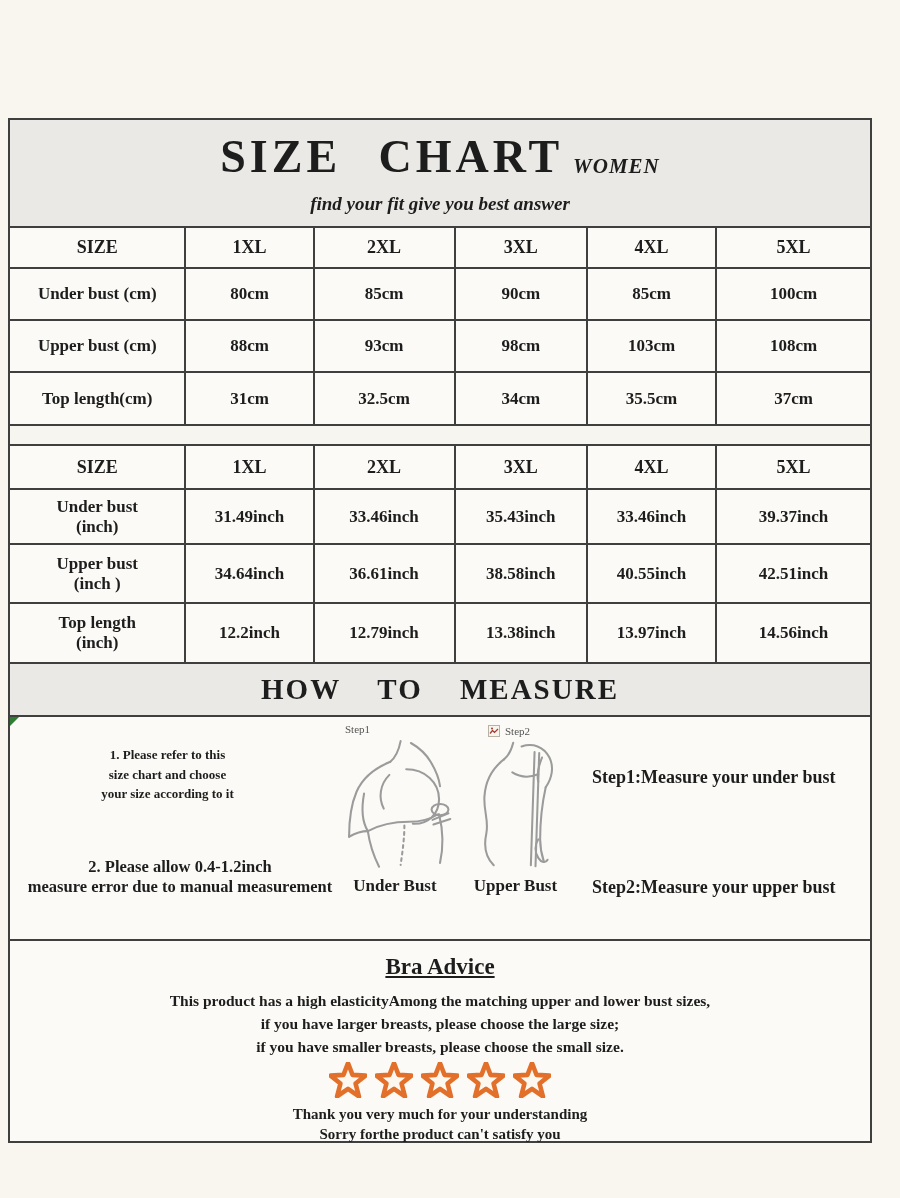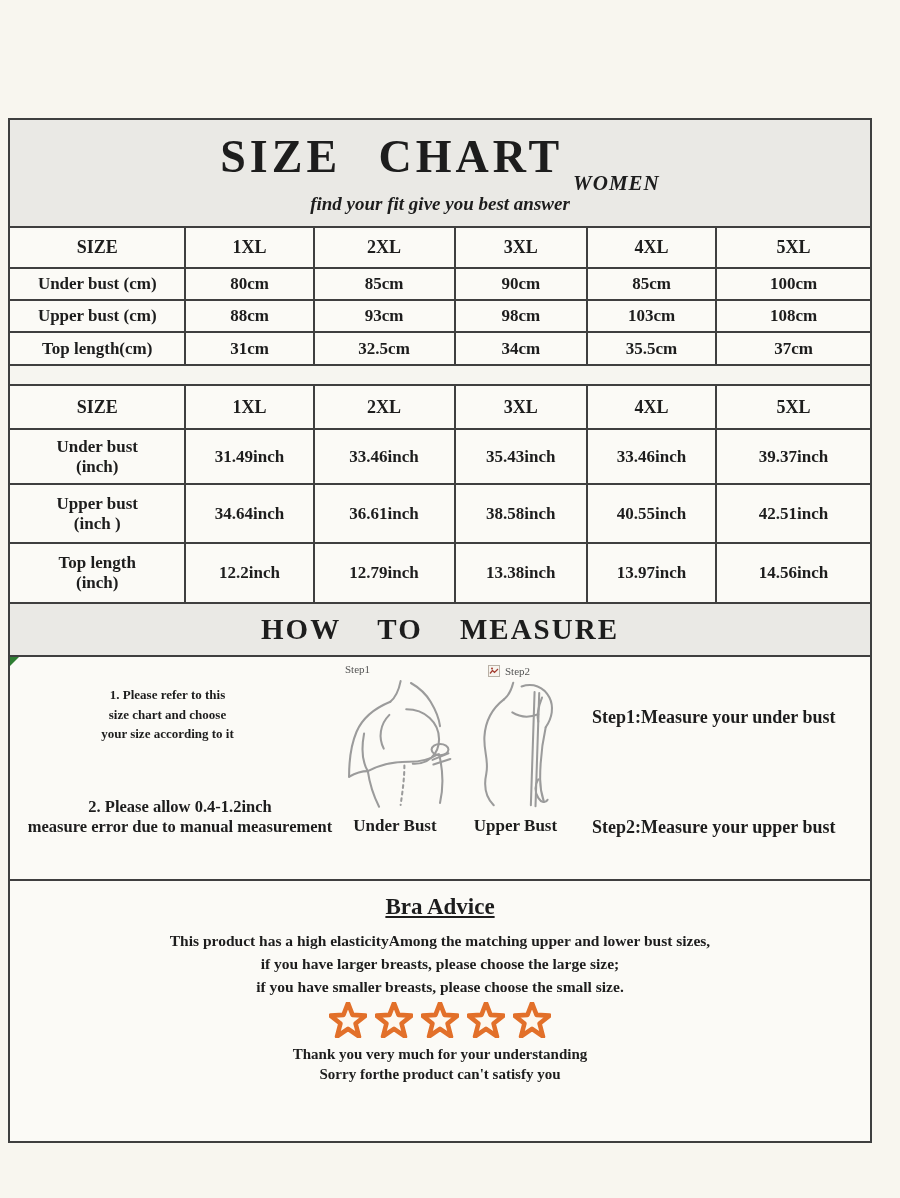--- a/index.html
+++ b/index.html
@@ -22,37 +22,37 @@
     background:#eae9e5; border-bottom:2px solid #3f3f3f;
     text-align:center; padding-top:12px;
   }
   .main-title {
     font-size:46px; font-weight:bold;
     letter-spacing:4px; word-spacing:22px; line-height:50px;
   }
   .women-suffix {
     font-size:21px; font-style:italic; font-weight:bold;
     letter-spacing:1px; word-spacing:normal;
-    margin-left:10px; position:relative; top:18px;text-align:center;
+    margin-left:10px; position:relative; top:1px;text-align:center;
   }
   .subtitle { font-size:19px; font-weight:bold; font-style:italic; margin-top:3px; }
 
   
   table.size-table {
     width:100%; border-collapse:collapse; border-style:hidden;
     table-layout:fixed;
   }
   table.size-table td, table.size-table th {
     border:2px solid #3f3f3f; text-align:center; vertical-align:middle;
     font-weight:bold; font-size:17px; padding:0; background:#fbfaf6;
   }
   table.size-table th { font-size:18px;border-radius:9px; }
   .col-0{width:20.4%;} .col-1{width:14.9%;} .col-2{width:16.4%;}
   .col-3{width:15.4%;} .col-4{width:15.0%;} .col-5{width:17.9%;}
-  .t1 tr.hdr{height:40px;} .t1 tr.r{height:32px;}
+  .t1 tr.hdr{height:40px;} .t1 tr.r{height:52px;}
   .t2 tr.hdr{height:43px;} .t2 tr.r1{height:55px;} .t2 tr.r2{height:59px;}
   .lbl2 div { line-height:20px; }
 
   .spacer-row {
     height:22px; box-sizing:border-box; background:#f6f5f0;
     border-top:2px solid #3f3f3f; border-bottom:2px solid #3f3f3f;
   }
 
   
   .how-band {

